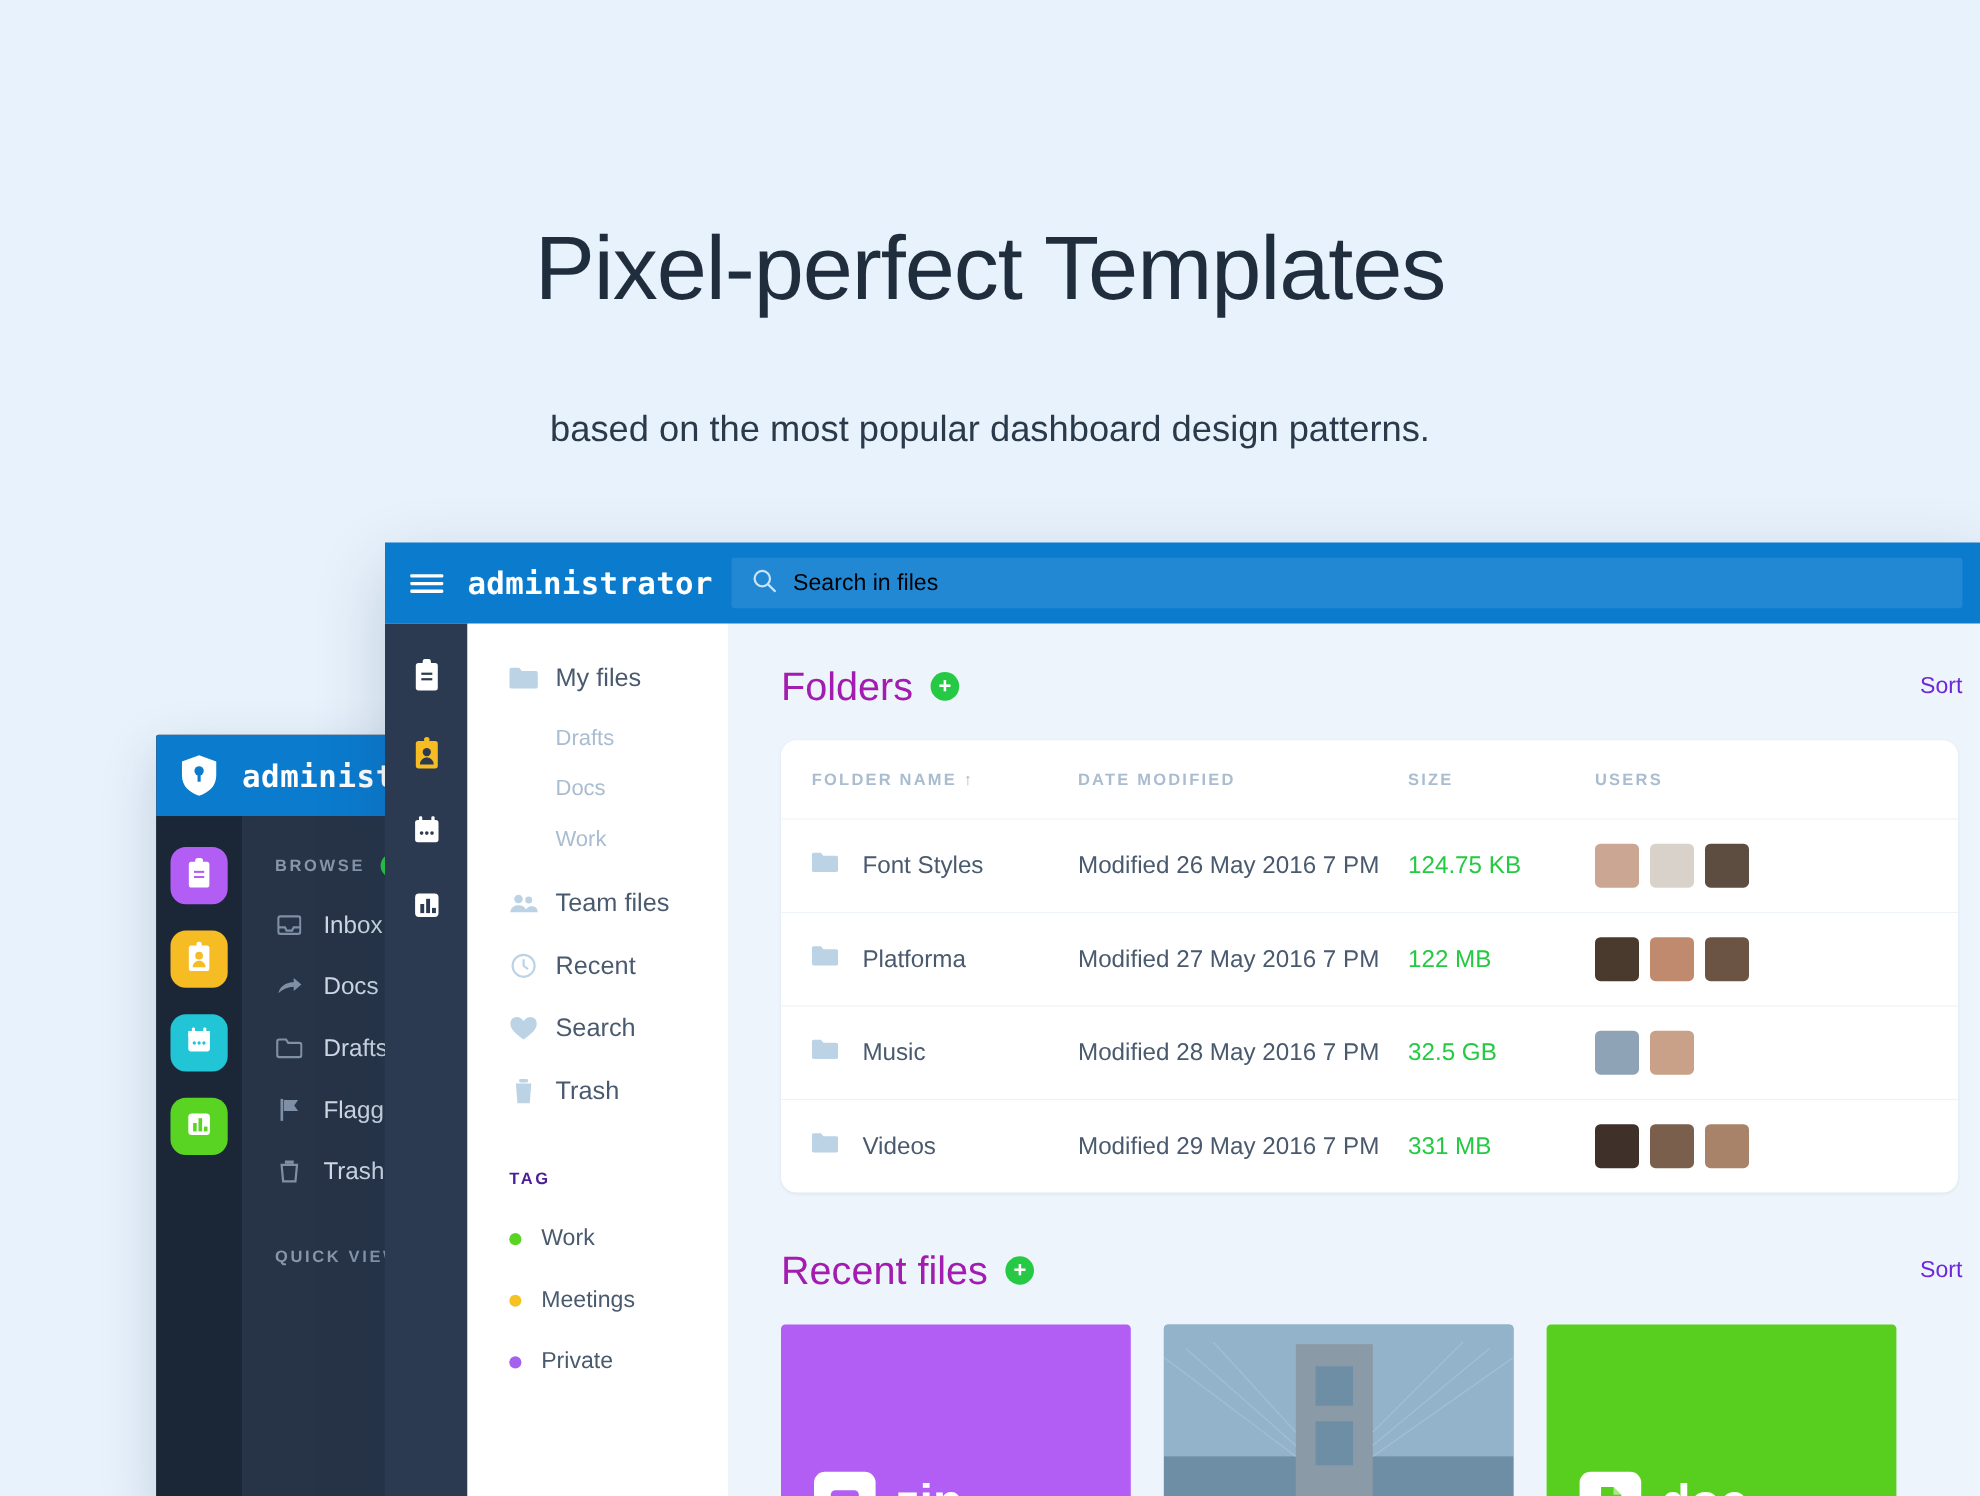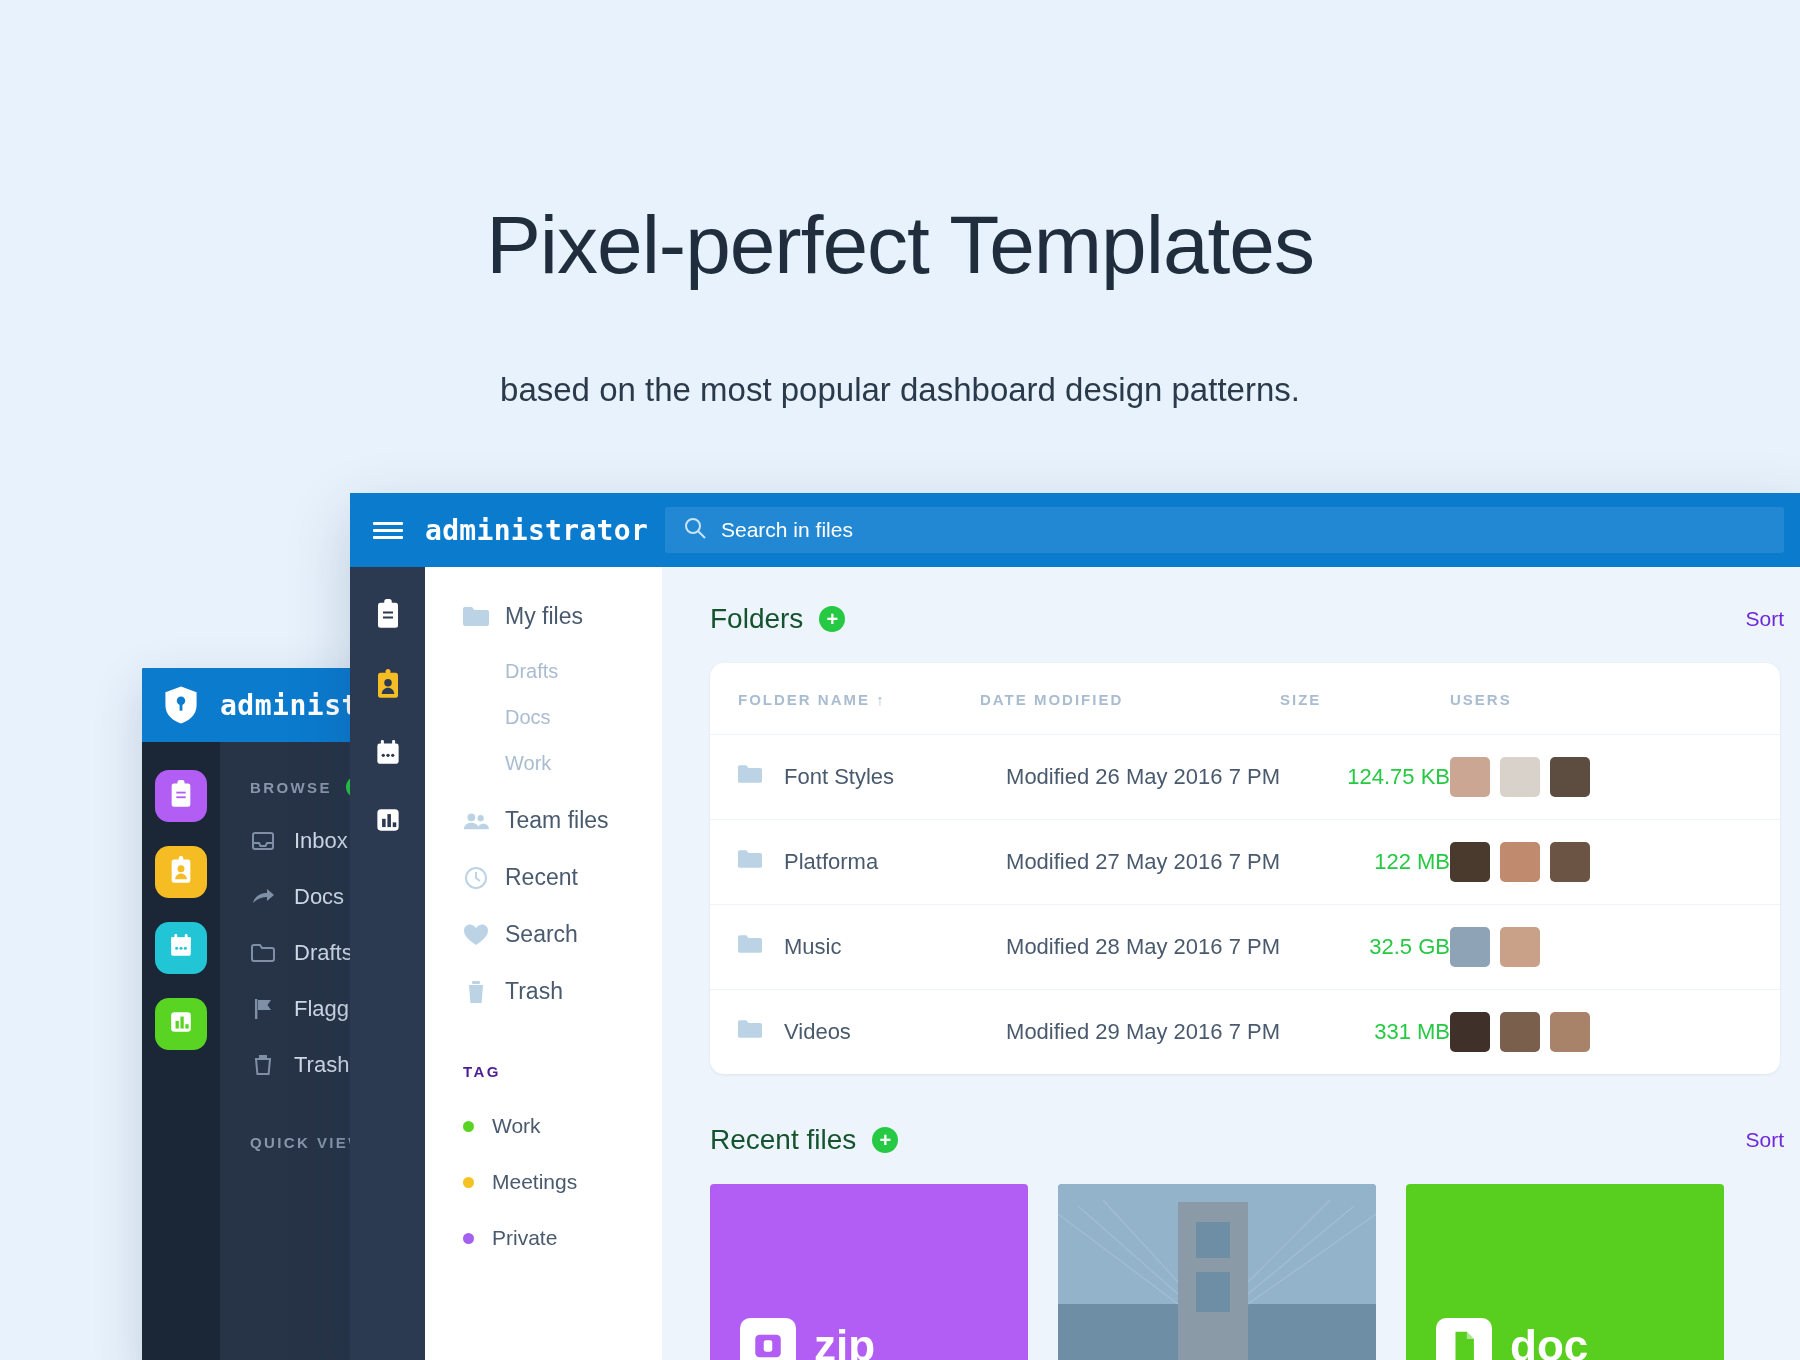--- a/index.html
+++ b/index.html
@@ -102,21 +102,21 @@
   .fw-brand {
     width: 240px; color: #fff; font-size: 28px; font-weight: 700;
     font-family: "DejaVu Sans Mono", monospace; letter-spacing: .3px;
   }
   .fw-search {
     flex: 1; margin-right: 26px; height: 46px;
     background: rgba(255,255,255,.10);
     border-radius: 3px; display: flex; align-items: center;
     padding: 0 18px; gap: 14px;
   }
-  .fw-search .ph { color: #ffffff; font-size: 21px; }
+  .fw-search .ph { color: #000000; font-size: 21px; }
 
   .fw-body { display: flex; height: calc(100% - 74px); }
 
   .fw-rail {
     width: 75px; background: #2b3a50;
     padding-top: 32px;
     display: flex; flex-direction: column; align-items: center; gap: 36px;
   }
   .fw-rail .ri { cursor: pointer; }
 
@@ -139,36 +139,36 @@
   .tag-row {
     display: flex; align-items: center; gap: 18px; margin-bottom: 32px; cursor: pointer;
   }
   .tag-dot { width: 11px; height: 11px; border-radius: 50%; }
   .tag-label { font-size: 21px; color: #4a5a6e; }
 
   .fw-main { flex: 1; background: #edf4fb; padding: 36px 0 0 48px; position: relative; overflow: hidden; }
   .sec-head {
     display: flex; align-items: center; gap: 16px; margin-bottom: 28px;
   }
-  .sec-title { font-size: 28px; color: #14532d; }
+  .sec-title { font-size: 36px; color: #a21caf; }
   .plus-green.lg { width: 26px; height: 26px; font-size: 20px; }
   .sort-link {
     position: absolute; right: 26px; font-size: 21px; color: #6d28d9;
   }
 
   .card {
     background: #fff; border-radius: 14px; margin-right: 30px;
     box-shadow: 0 1px 3px rgba(30,70,120,.08);
   }
   table { width: 100%; border-collapse: collapse; }
   th {
     text-align: left; font-size: 15px; letter-spacing: 2px; font-weight: 700;
     color: #a9bcd0; padding: 28px 0 26px 0;
   }
-  td { padding: 22px 0; font-size: 22px; color: #4a5a6e; border-top: 1px solid #eef3f8; text-align: right; }
+  td { padding: 22px 0; font-size: 22px; color: #4a5a6e; border-top: 1px solid #eef3f8; }
   th:first-child, td:first-child { padding-left: 28px; }
   .cell-name { display: flex; align-items: center; gap: 22px; }
   .size { color: #26c943; }
   .users { display: flex; gap: 10px; }
   .av {
     width: 40px; height: 40px; border-radius: 5px; overflow: hidden;
     background: #c7d4e2; display: block;
   }
 
   .thumbs { display: flex; gap: 30px; margin-top: 4px; }

